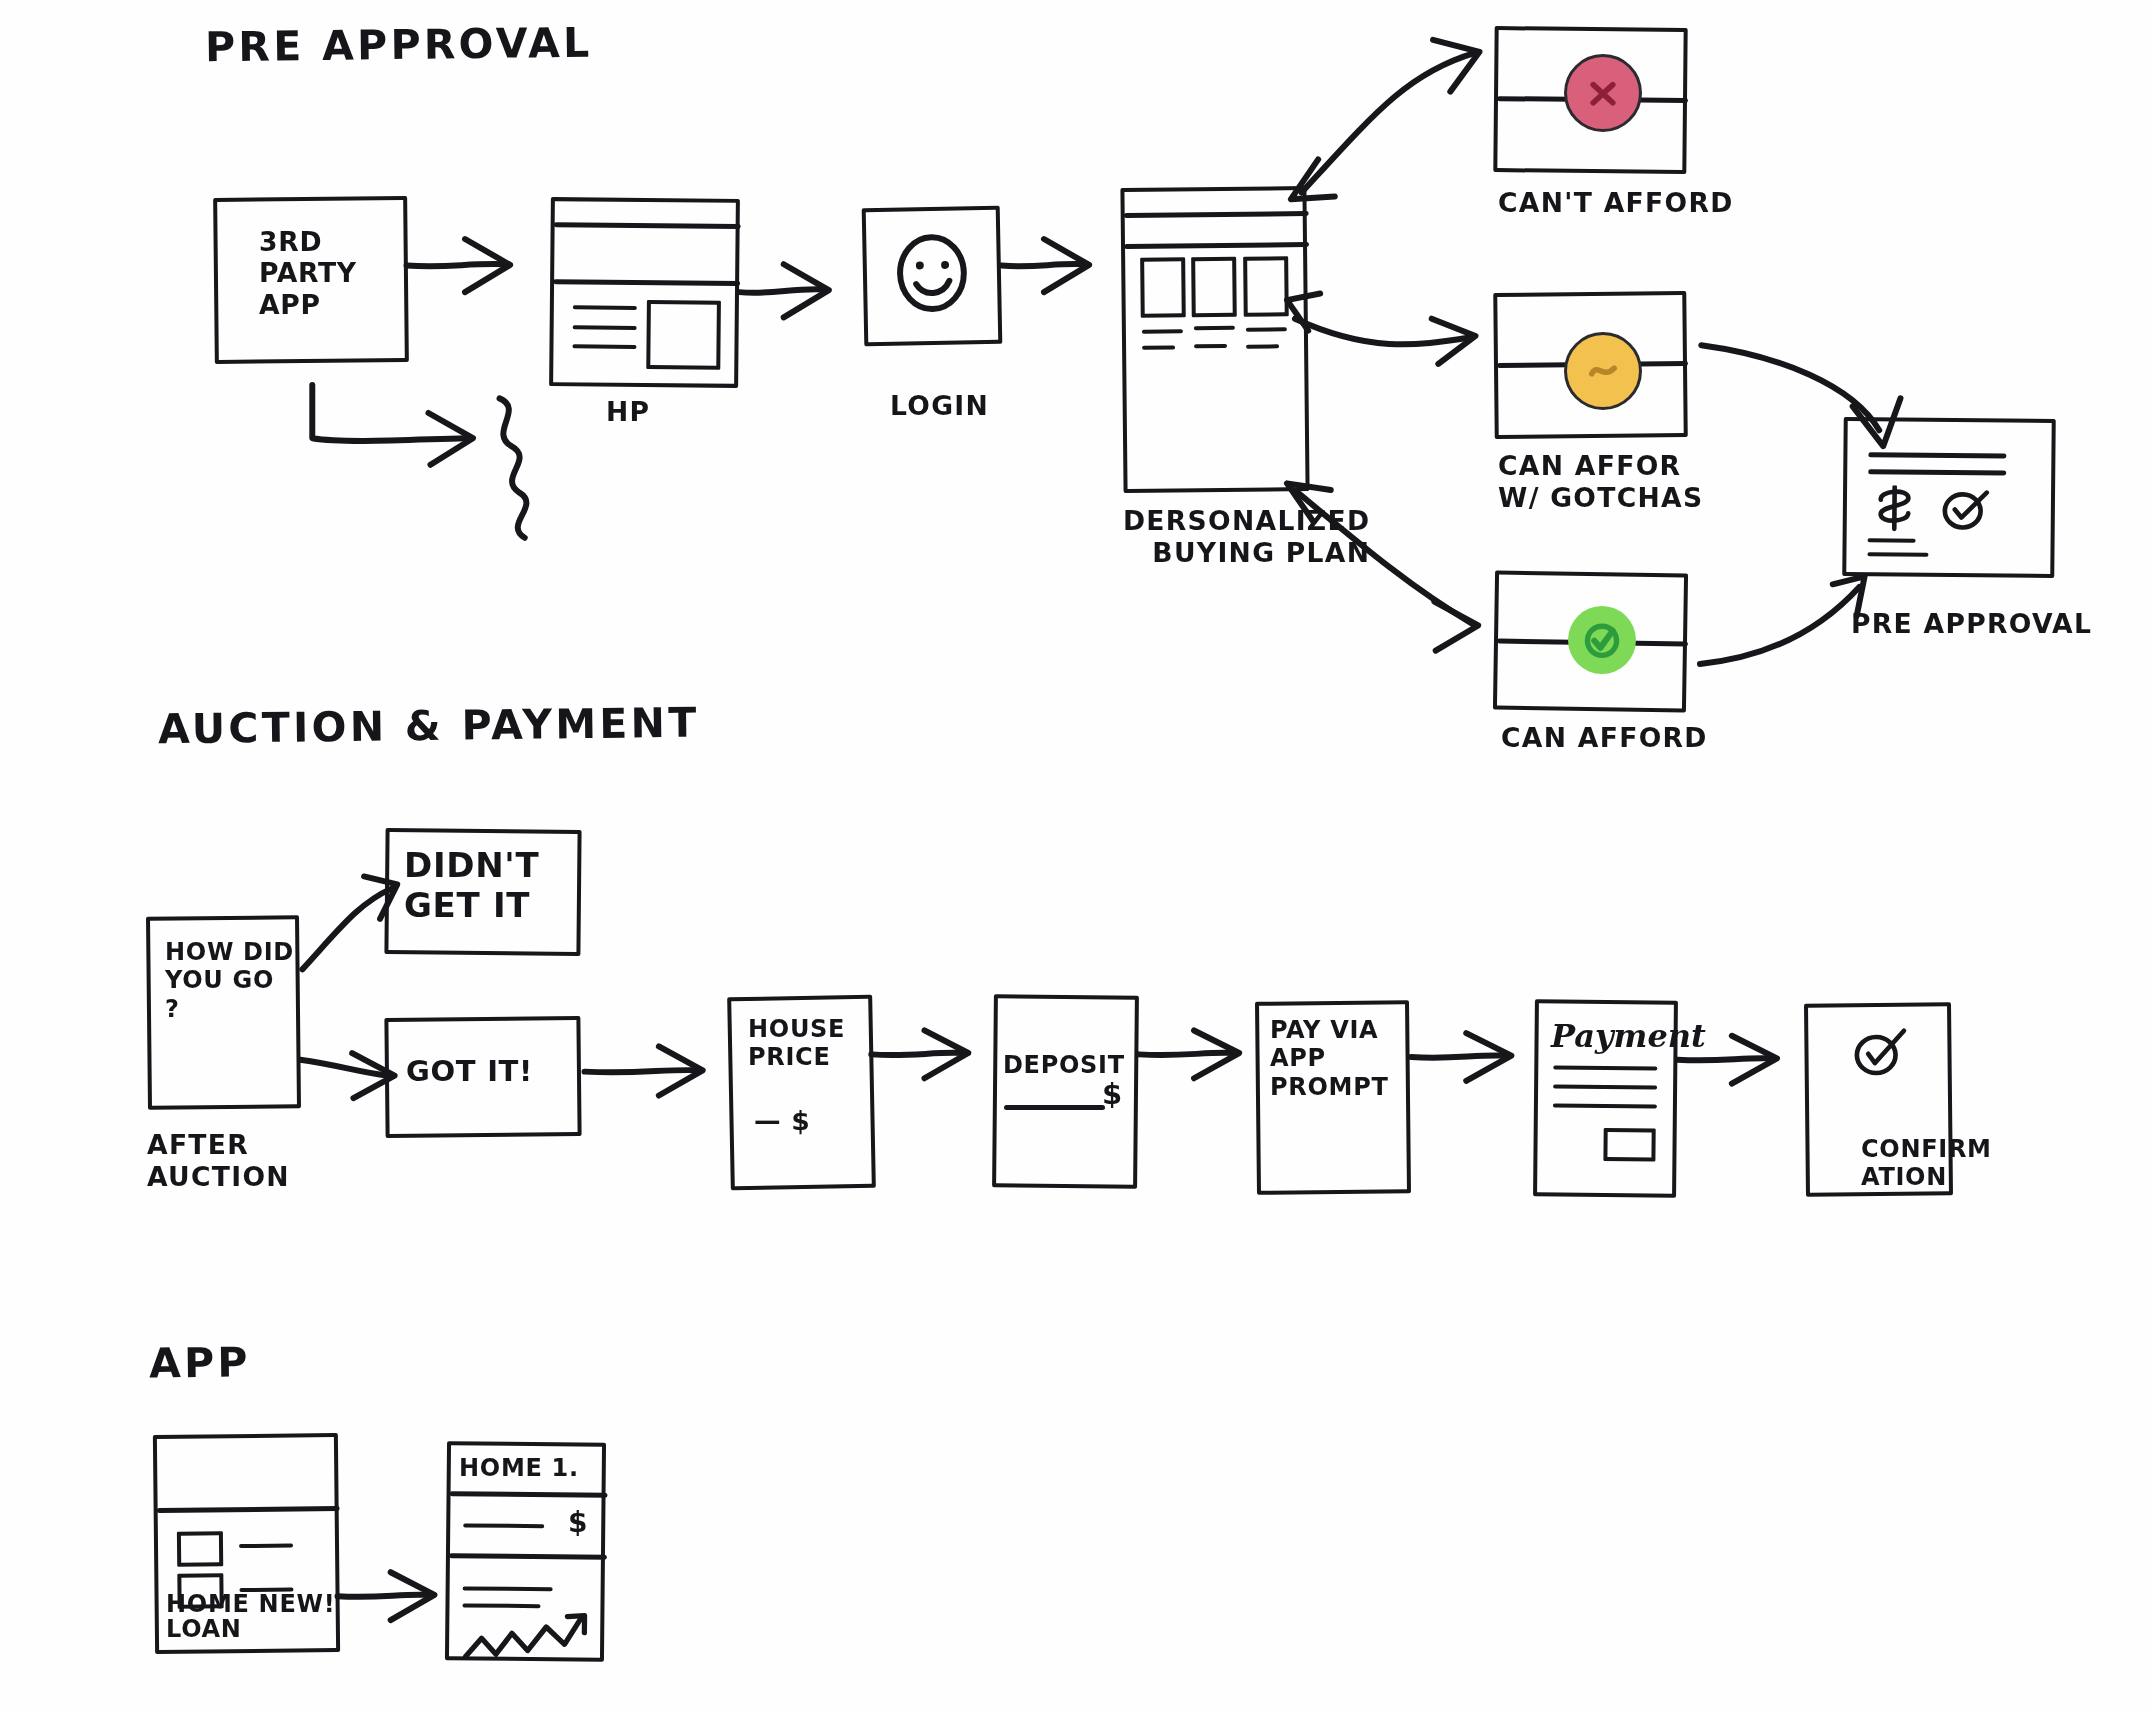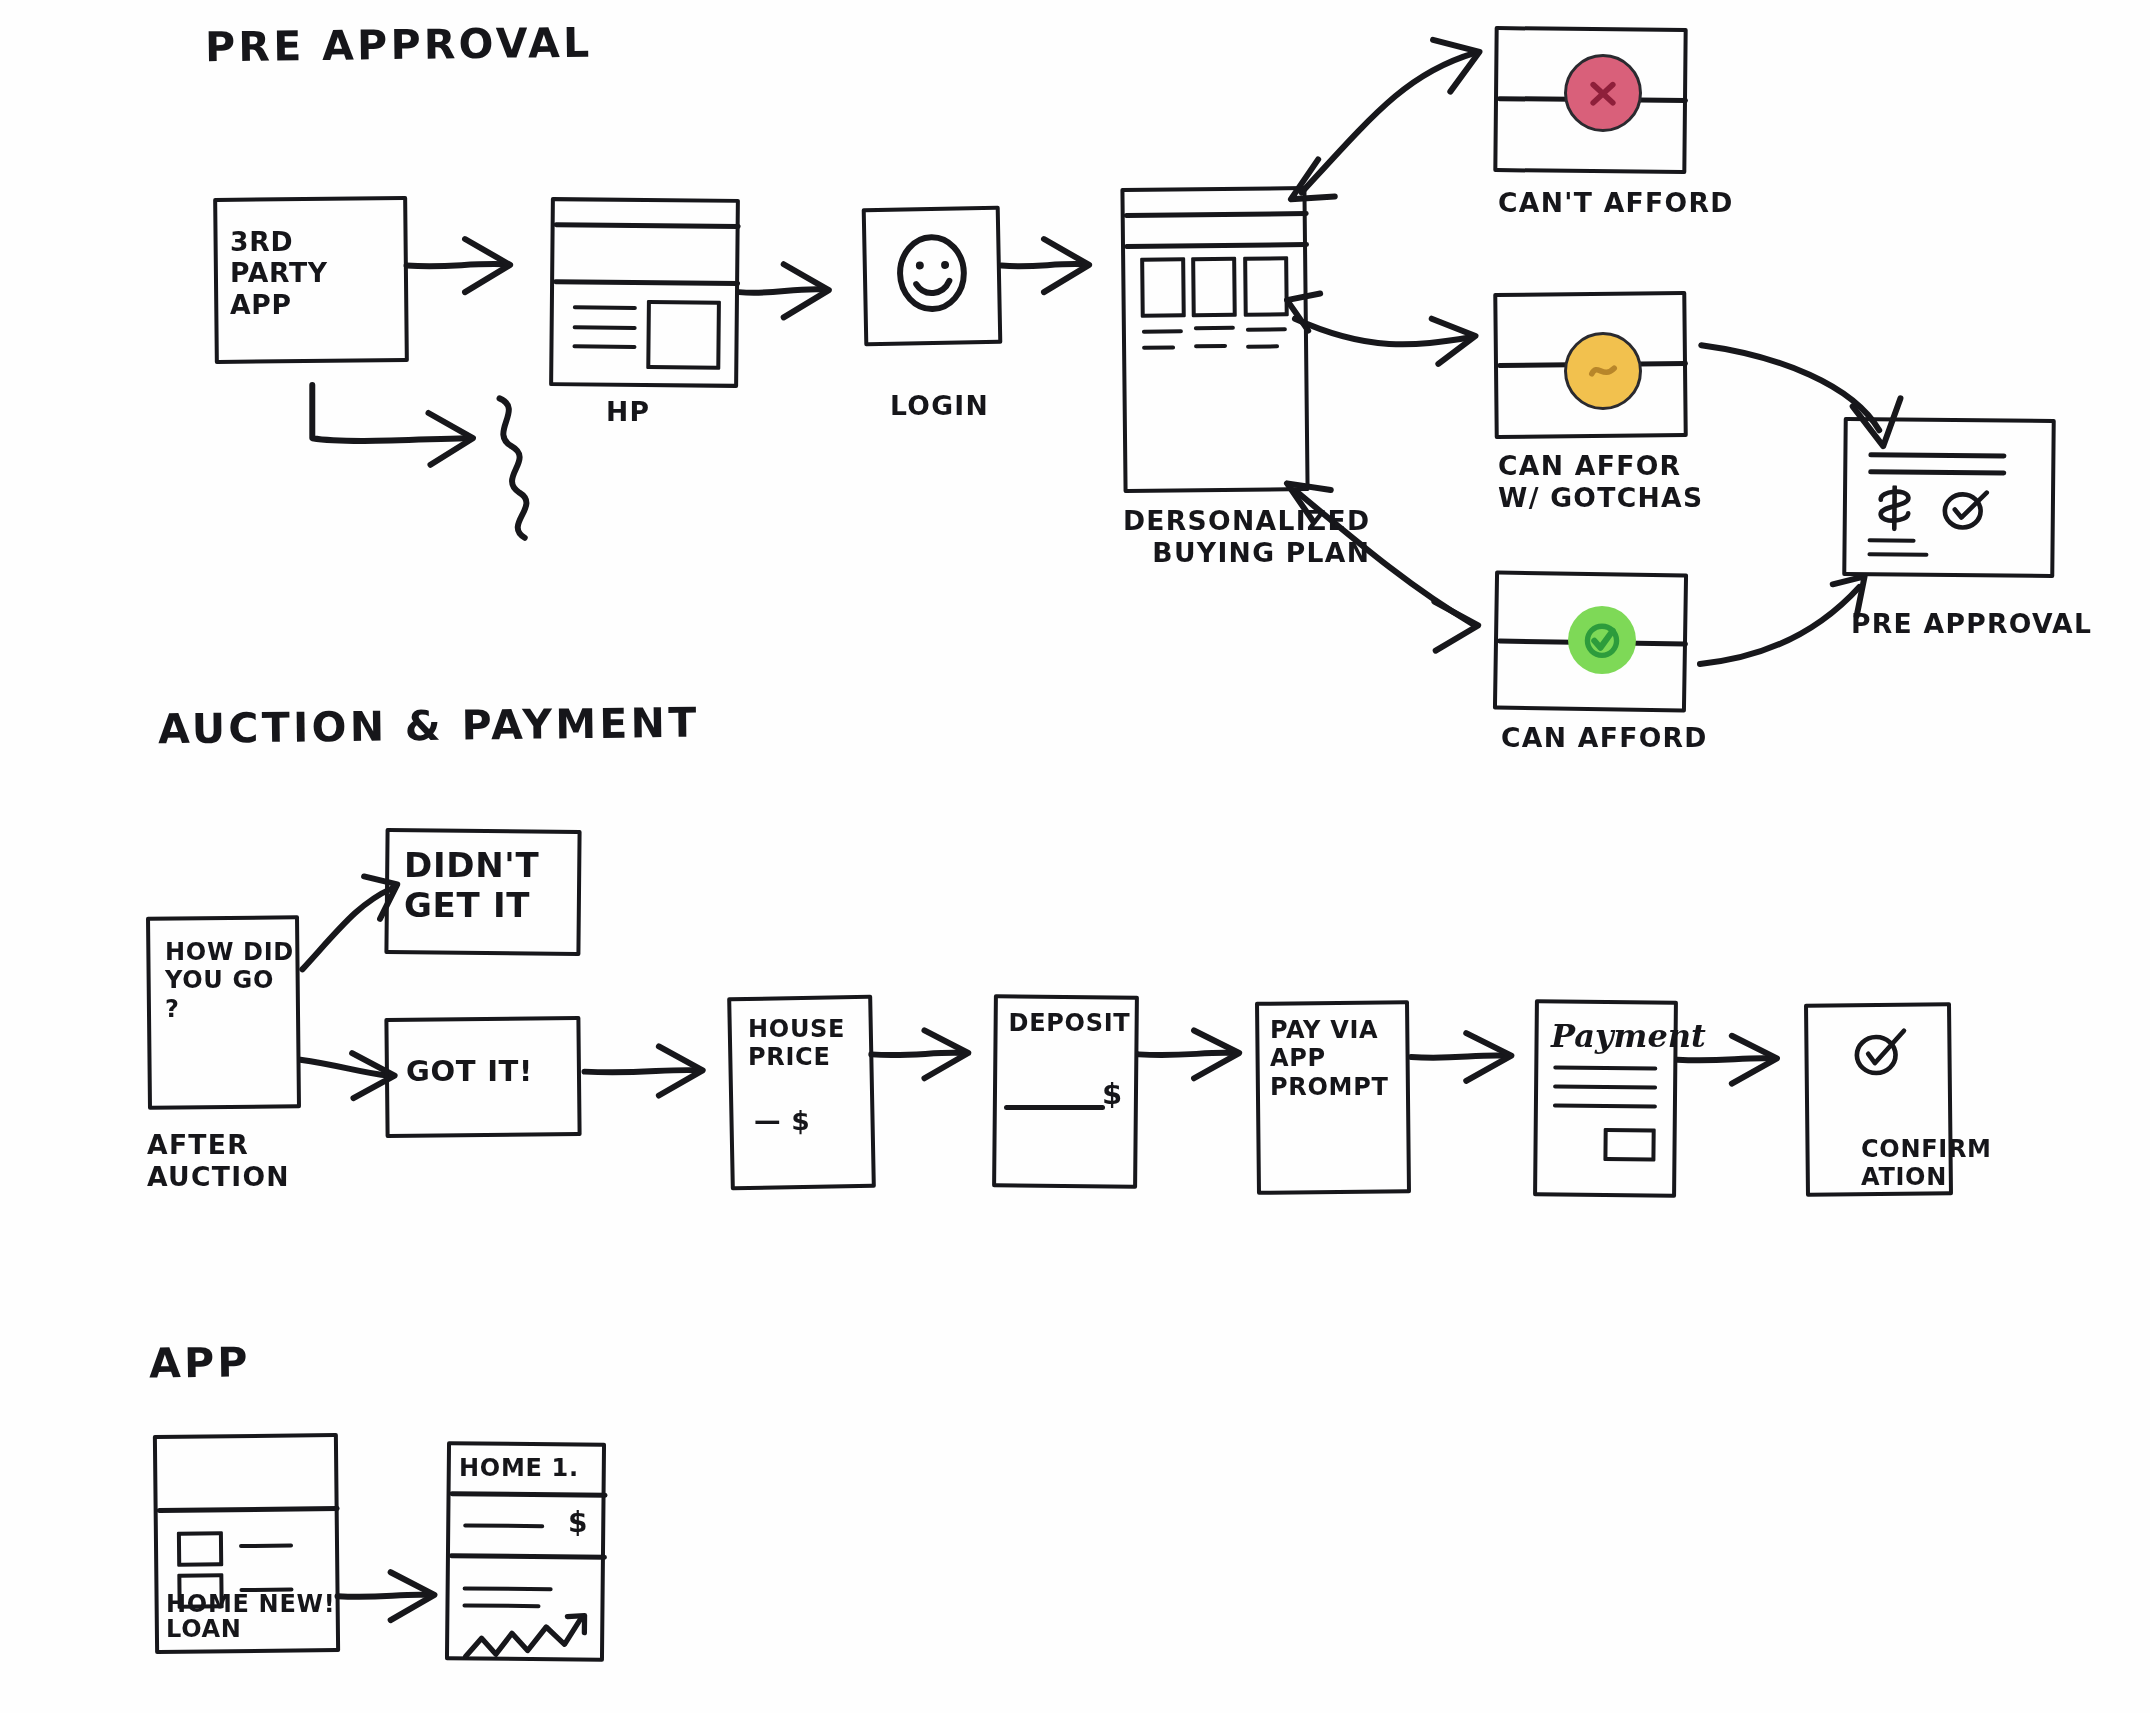--- a/index.html
+++ b/index.html
@@ -171,21 +171,21 @@
 
   </svg>
 
   <div class="hand section-title" style="left:205px;top:23px;">PRE APPROVAL</div>
 
   <div class="hand section-title" style="left:158px;top:704px;">AUCTION &amp; PAYMENT</div>
 
   <div class="hand section-title" style="left:149px;top:1341px;">APP</div>
 
   <div class="box b-tiltA" style="left:214px;top:197px;width:194px;height:166px;"></div>
-  <div class="hand inbox-text" style="left:230px;top:226px;width:153px;">3RD
+  <div class="hand inbox-text" style="left:259px;top:226px;width:153px;">3RD
 PARTY
 APP</div>
 
   <div class="box b-tiltB" style="left:550px;top:198px;width:189px;height:189px;">
     <div class="rule" style="left:-1.3px;top:21px;width:187px;"></div>
     <div class="rule" style="left:-1.3px;top:78px;width:187px;"></div>
     <div class="rule thin" style="left:18.6px;top:104px;width:64px;"></div>
     <div class="rule thin" style="left:18.6px;top:124px;width:64px;"></div>
     <div class="rule thin" style="left:18.6px;top:143px;width:64px;"></div>
     <div class="subbox" style="left:93px;top:98px;width:74px;height:69px;"></div>
@@ -279,21 +279,21 @@
 
   <div class="box b-tiltA" style="left:385px;top:1017px;width:196px;height:120px;"></div>
   <div class="hand inbox-text" style="left:406px;top:1054px;width:174px;font-size:29px;">GOT IT!</div>
 
   <div class="box b-tiltC" style="left:729px;top:996px;width:145px;height:193px;"></div>
   <div class="hand inbox-text" style="left:748px;top:1015px;width:126px;font-size:24px;">HOUSE
 PRICE</div>
   <div class="hand inbox-text" style="left:754px;top:1105px;width:120px;font-size:26.6px;">— $</div>
 
   <div class="box b-tiltB" style="left:993px;top:995px;width:145px;height:193px;"></div>
-  <div class="hand inbox-text" style="left:1003px;top:1009px;width:133px;font-size:24px;text-align:center;">DEPOSIT</div>
+  <div class="hand inbox-text" style="left:1003px;top:1051px;width:133px;font-size:24px;">DEPOSIT</div>
   <div class="rule" style="left:1004px;top:1105px;width:101px;"></div>
   <div class="hand inbox-text" style="left:1102px;top:1077px;font-size:29px;">$</div>
 
   <div class="box b-tiltA" style="left:1256px;top:1001px;width:154px;height:193px;"></div>
   <div class="hand inbox-text" style="left:1270px;top:1016px;width:141px;font-size:24px;">PAY VIA
 APP
 PROMPT</div>
 
   <div class="box b-tiltB" style="left:1534px;top:1000px;width:143px;height:197px;">
     <div class="rule thin" style="left:14.6px;top:62px;width:104px;"></div>

